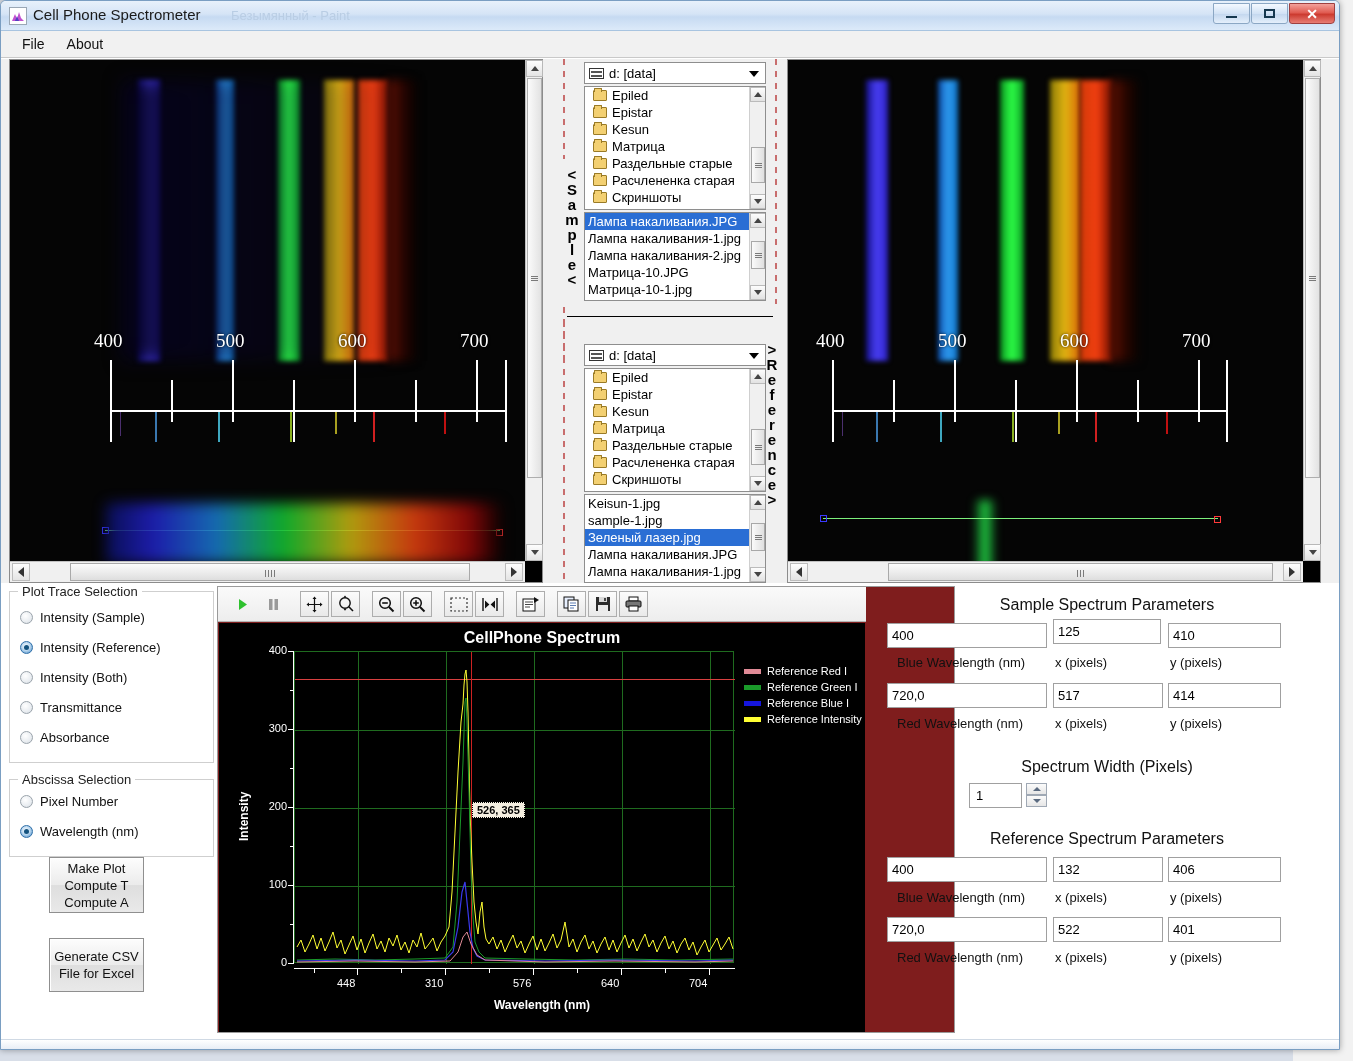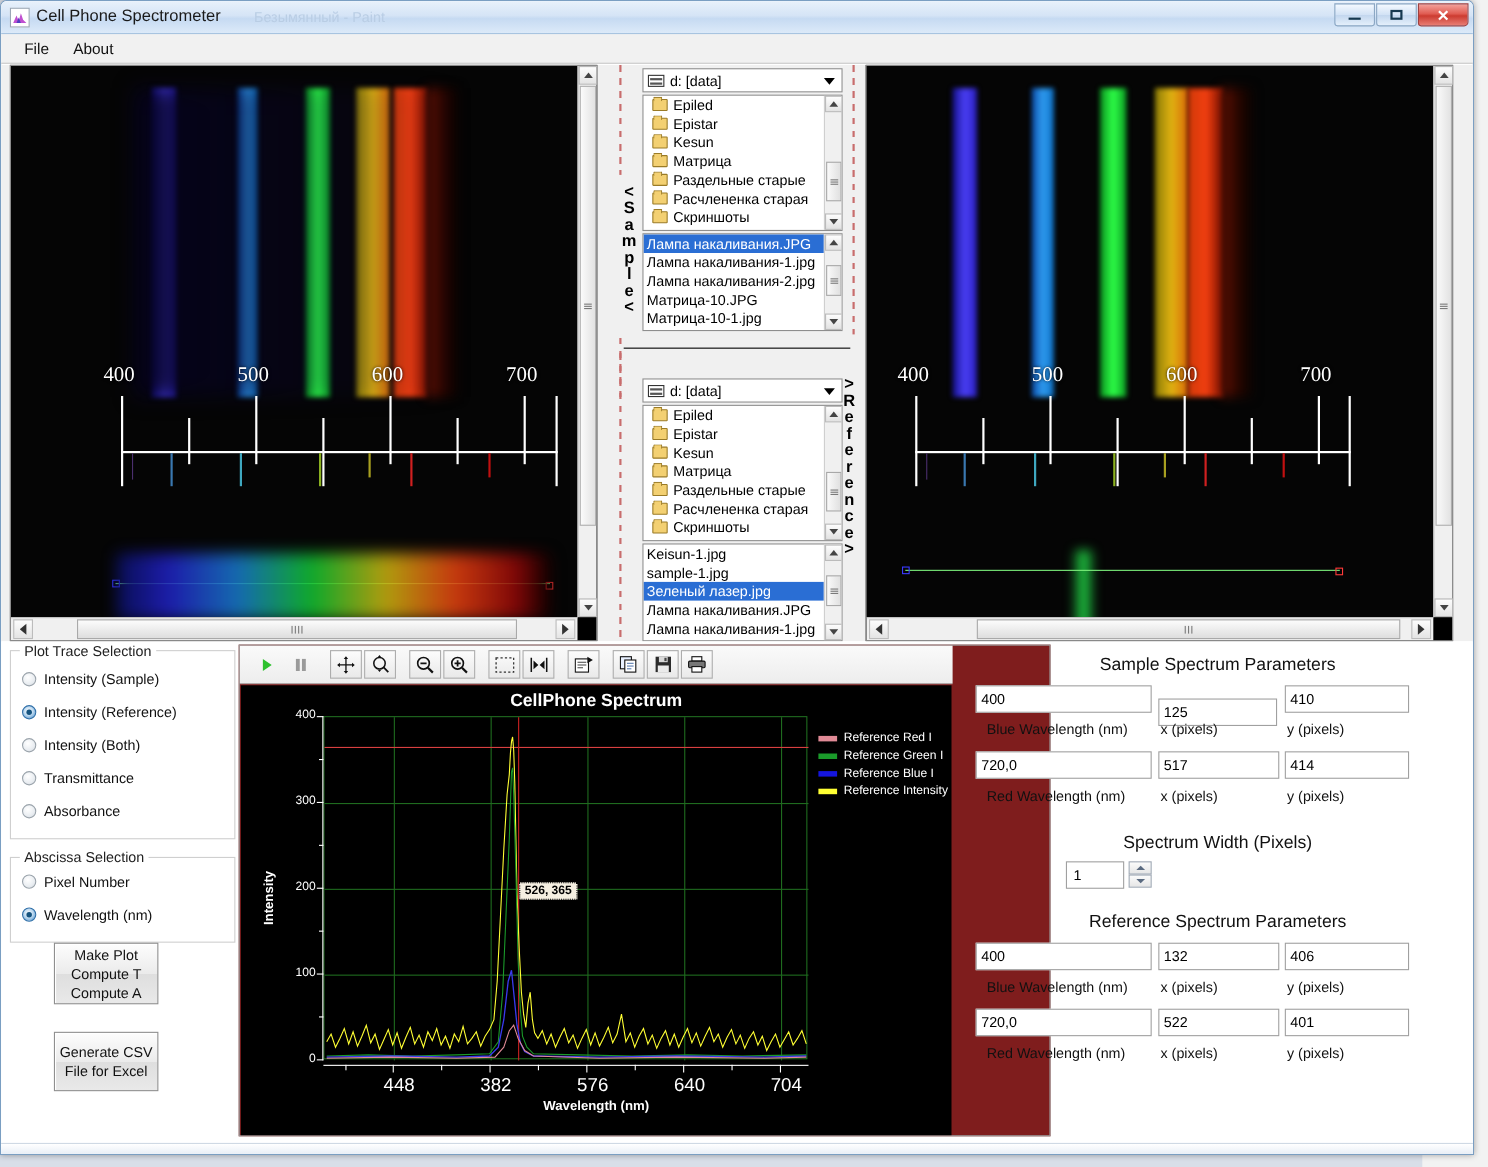--- a/index.html
+++ b/index.html
@@ -263,21 +263,21 @@
   }
   .plot-title {
     position:absolute; width:100%; top:6px; text-align:center;
     color:#fff; font-size:16px; font-weight:bold;
   }
   .plot-area { position:absolute; background:#000; }
   .gridline { position:absolute; background:#1f6b1f; }
   .axis { position:absolute; background:#fff; }
   .tick { position:absolute; background:#fff; }
   .ylab { position:absolute; color:#fff; font-size:11px; text-align:right;}
-  .xlab { position:absolute; color:#fff; font-size:17px; text-align:right;}
+  .xlab { position:absolute; color:#fff; font-size:11px; text-align:left;}
   .axis-title-y {
     position:absolute; color:#fff; font-size:12px; font-weight:bold;
     transform:rotate(-90deg); transform-origin:left top; white-space:nowrap;
   }
   .axis-title-x {
     position:absolute; color:#fff; font-size:12px; font-weight:bold;
     width:100%; text-align:center;
   }
   .legend { position:absolute; }
   .leg-item { display:flex; align-items:center; height:16px; }
@@ -833,21 +833,21 @@
         <div class="tick" style="left:138px;top:345px;width:1px;height:7px;"></div>
         <div class="tick" style="left:182px;top:345px;width:1px;height:5px;"></div>
         <div class="tick" style="left:226px;top:345px;width:1px;height:7px;"></div>
         <div class="tick" style="left:270px;top:345px;width:1px;height:5px;"></div>
         <div class="tick" style="left:314px;top:345px;width:1px;height:7px;"></div>
         <div class="tick" style="left:358px;top:345px;width:1px;height:5px;"></div>
         <div class="tick" style="left:402px;top:345px;width:1px;height:7px;"></div>
         <div class="tick" style="left:446px;top:345px;width:1px;height:5px;"></div>
         <div class="tick" style="left:490px;top:345px;width:1px;height:7px;"></div>
         <div class="xlab" style="left:118px;top:354px;width:40px;">448</div>
-        <div class="xlab" style="left:206px;top:354px;width:40px;">382</div>
+        <div class="xlab" style="left:206px;top:354px;width:40px;">310</div>
         <div class="xlab" style="left:294px;top:354px;width:40px;">576</div>
         <div class="xlab" style="left:382px;top:354px;width:40px;">640</div>
         <div class="xlab" style="left:470px;top:354px;width:40px;">704</div>
         <div class="axis-title-x" style="left:0;top:375px;">Wavelength (nm)</div>
 
         <div class="legend" style="left:525px;top:40px;">
           <div class="leg-item">
             <span class="leg-swatch" style="background:#e08a96;"></span>
             <span class="leg-text">Reference Red I</span>
           </div>
@@ -864,21 +864,21 @@
             <span class="leg-text">Reference Intensity</span>
           </div>
         </div>
       </div>
     </div>
 
     <div id="params">
 
       <div class="p-title" style="top:13px;">Sample Spectrum Parameters</div>
       <div class="p-field" style="left:14px;top:40px;width:160px;">400</div>
-      <div class="p-field" style="left:180px;top:52px;width:108px;">125</div>
+      <div class="p-field" style="left:180px;top:36px;width:108px;">125</div>
       <div class="p-field" style="left:295px;top:40px;width:113px;">410</div>
       <div class="p-label" style="left:24px;top:72px;">Blue Wavelength (nm)</div>
       <div class="p-label" style="left:182px;top:72px;">x (pixels)</div>
       <div class="p-label" style="left:297px;top:72px;">y (pixels)</div>
       <div class="p-field" style="left:14px;top:100px;width:160px;">720,0</div>
       <div class="p-field" style="left:180px;top:100px;width:110px;">517</div>
       <div class="p-field" style="left:295px;top:100px;width:113px;">414</div>
       <div class="p-label" style="left:24px;top:133px;">Red Wavelength (nm)</div>
       <div class="p-label" style="left:182px;top:133px;">x (pixels)</div>
       <div class="p-label" style="left:297px;top:133px;">y (pixels)</div>

